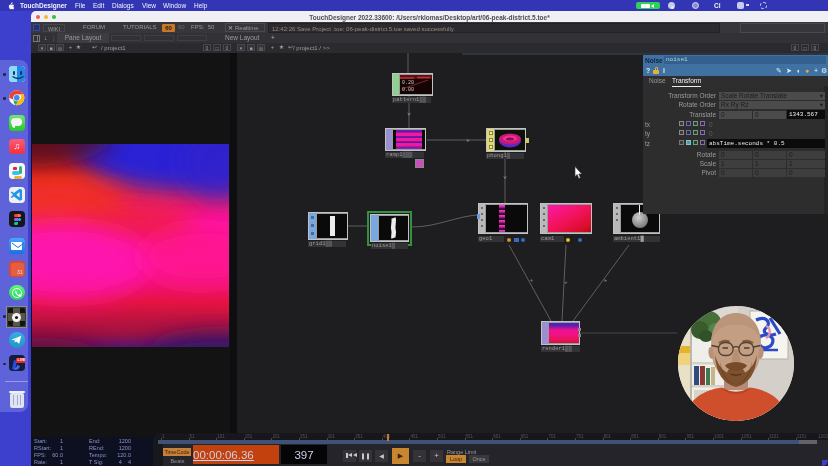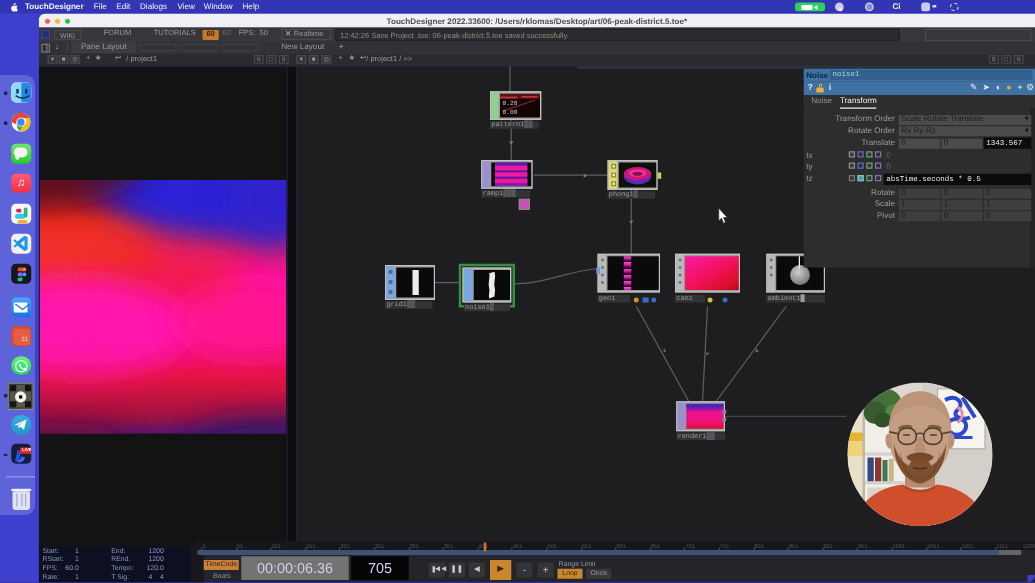--- a/index.html
+++ b/index.html
@@ -482,22 +482,22 @@
         <span style="position:absolute;left:640.8000000000001px;top:1px;">1151</span>
         <span style="position:absolute;left:639.8000000000001px;top:5px;width:1px;height:2px;background:#4a4a52;"></span>
         <span style="position:absolute;left:662px;top:1px;">1200</span>
       </div>
   <div class="abs" style="left:127px;top:7px;width:643px;height:4px;background:#3e5177;"></div>
   <div class="abs" style="left:768px;top:7px;width:18px;height:4px;background:#63636a;"></div>
   <div class="abs" style="left:356px;top:1px;width:2px;height:7px;background:#c87828;"></div>
 
   <div class="abs" style="left:132px;top:15px;width:28px;height:8px;background:#c8813a;color:#3a2208;font-size:5.5px;line-height:8px;text-align:center;">TimeCode</div>
   <div class="abs" style="left:138px;top:24.5px;width:17px;height:7px;color:#8f8f98;font-size:5.5px;line-height:7px;text-align:center;">Beats</div>
-  <div class="abs" style="left:162px;top:12px;width:86px;height:19px;background:#737373;color:#c9d0e8;font-size:11.5px;line-height:20px;text-align:center;">00:00:06.36</div>
-  <div class="abs" style="left:250px;top:12px;width:46px;height:19px;background:#050508;color:#c9d0e8;font-size:11.5px;line-height:20px;text-align:center;">705</div>
+  <div class="abs" style="left:162px;top:12px;width:86px;height:19px;background:#c2410c;color:#c9d0e8;font-size:11.5px;line-height:20px;text-decoration:underline;">00:00:06.36</div>
+  <div class="abs" style="left:250px;top:12px;width:46px;height:19px;background:#050508;color:#c9d0e8;font-size:11.5px;line-height:20px;text-align:center;">397</div>
   <div class="abs" style="left:312px;top:16.5px;width:13px;height:12px;background:#333338;">
     <span class="abs" style="left:3px;top:3.5px;width:1.5px;height:5px;background:#c8c8cc;"></span>
     <span class="abs" style="left:5px;top:3.5px;width:0;height:0;border-top:2.5px solid transparent;border-bottom:2.5px solid transparent;border-right:4px solid #c8c8cc;"></span>
     <span class="abs" style="left:9.5px;top:3.5px;width:0;height:0;border-top:2.5px solid transparent;border-bottom:2.5px solid transparent;border-right:4px solid #c8c8cc;"></span>
   </div>
   <div class="abs" style="left:328px;top:16.5px;width:13px;height:12px;background:#333338;color:#c8c8cc;font-size:6px;line-height:12px;text-align:center;">❚❚</div>
   <div class="abs" style="left:344px;top:16.5px;width:13px;height:12px;background:#333338;color:#c8c8cc;font-size:6px;line-height:12px;text-align:center;">◀</div>
   <div class="abs" style="left:361px;top:15px;width:17px;height:16px;background:#c8872e;color:#3a2208;font-size:7px;line-height:16px;text-align:center;">▶</div>
   <div class="abs" style="left:382px;top:16.5px;width:13px;height:12px;background:#333338;color:#c8c8cc;font-size:8px;line-height:11px;text-align:center;">-</div>
   <div class="abs" style="left:399px;top:16.5px;width:13px;height:12px;background:#333338;color:#c8c8cc;font-size:8px;line-height:11px;text-align:center;">+</div>

